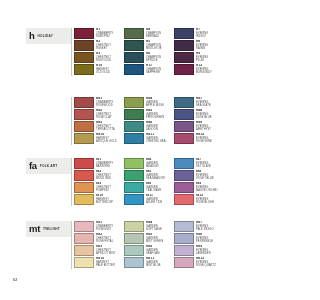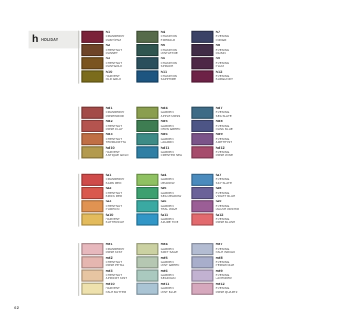--- a/index.html
+++ b/index.html
@@ -318,20 +318,24 @@
             <div class="chip" style="background: rgb(166, 76, 108);"></div>
             <div class="meta">
               <div class="code">hd12</div>
               <div class="desc">EVENING</div>
               <div class="desc">ROSE WINE</div>
             </div>
           </div>
         </div>
       </div>
       <div class="section" style="top: 158px;">
+        <div class="tab">
+          <span class="tab-key">fa</span>
+          <span class="tab-name">FOLK ART</span>
+        </div>
         <div class="rule" style="top: 0px; height: 48px; background: rgb(201, 201, 197);"></div>
         <div class="grid">
           <div class="cell">
             <div class="chip" style="background: rgb(207, 75, 74);"></div>
             <div class="meta">
               <div class="code">fa1</div>
               <div class="desc">CRANBERRY</div>
               <div class="desc">BARN RED</div>
             </div>
           </div>
@@ -419,20 +423,24 @@
             <div class="chip" style="background: rgb(226, 106, 110);"></div>
             <div class="meta">
               <div class="code">fa12</div>
               <div class="desc">EVENING</div>
               <div class="desc">ROSE BLUSH</div>
             </div>
           </div>
         </div>
       </div>
       <div class="section" style="top: 221px;">
+        <div class="tab">
+          <span class="tab-key">mt</span>
+          <span class="tab-name">TWILIGHT</span>
+        </div>
         <div class="rule" style="top: 0px; height: 48px; background: rgb(201, 201, 197);"></div>
         <div class="grid">
           <div class="cell">
             <div class="chip" style="background: rgb(231, 184, 189);"></div>
             <div class="meta">
               <div class="code">mt1</div>
               <div class="desc">CRANBERRY</div>
               <div class="desc">ROSE MIST</div>
             </div>
           </div>

